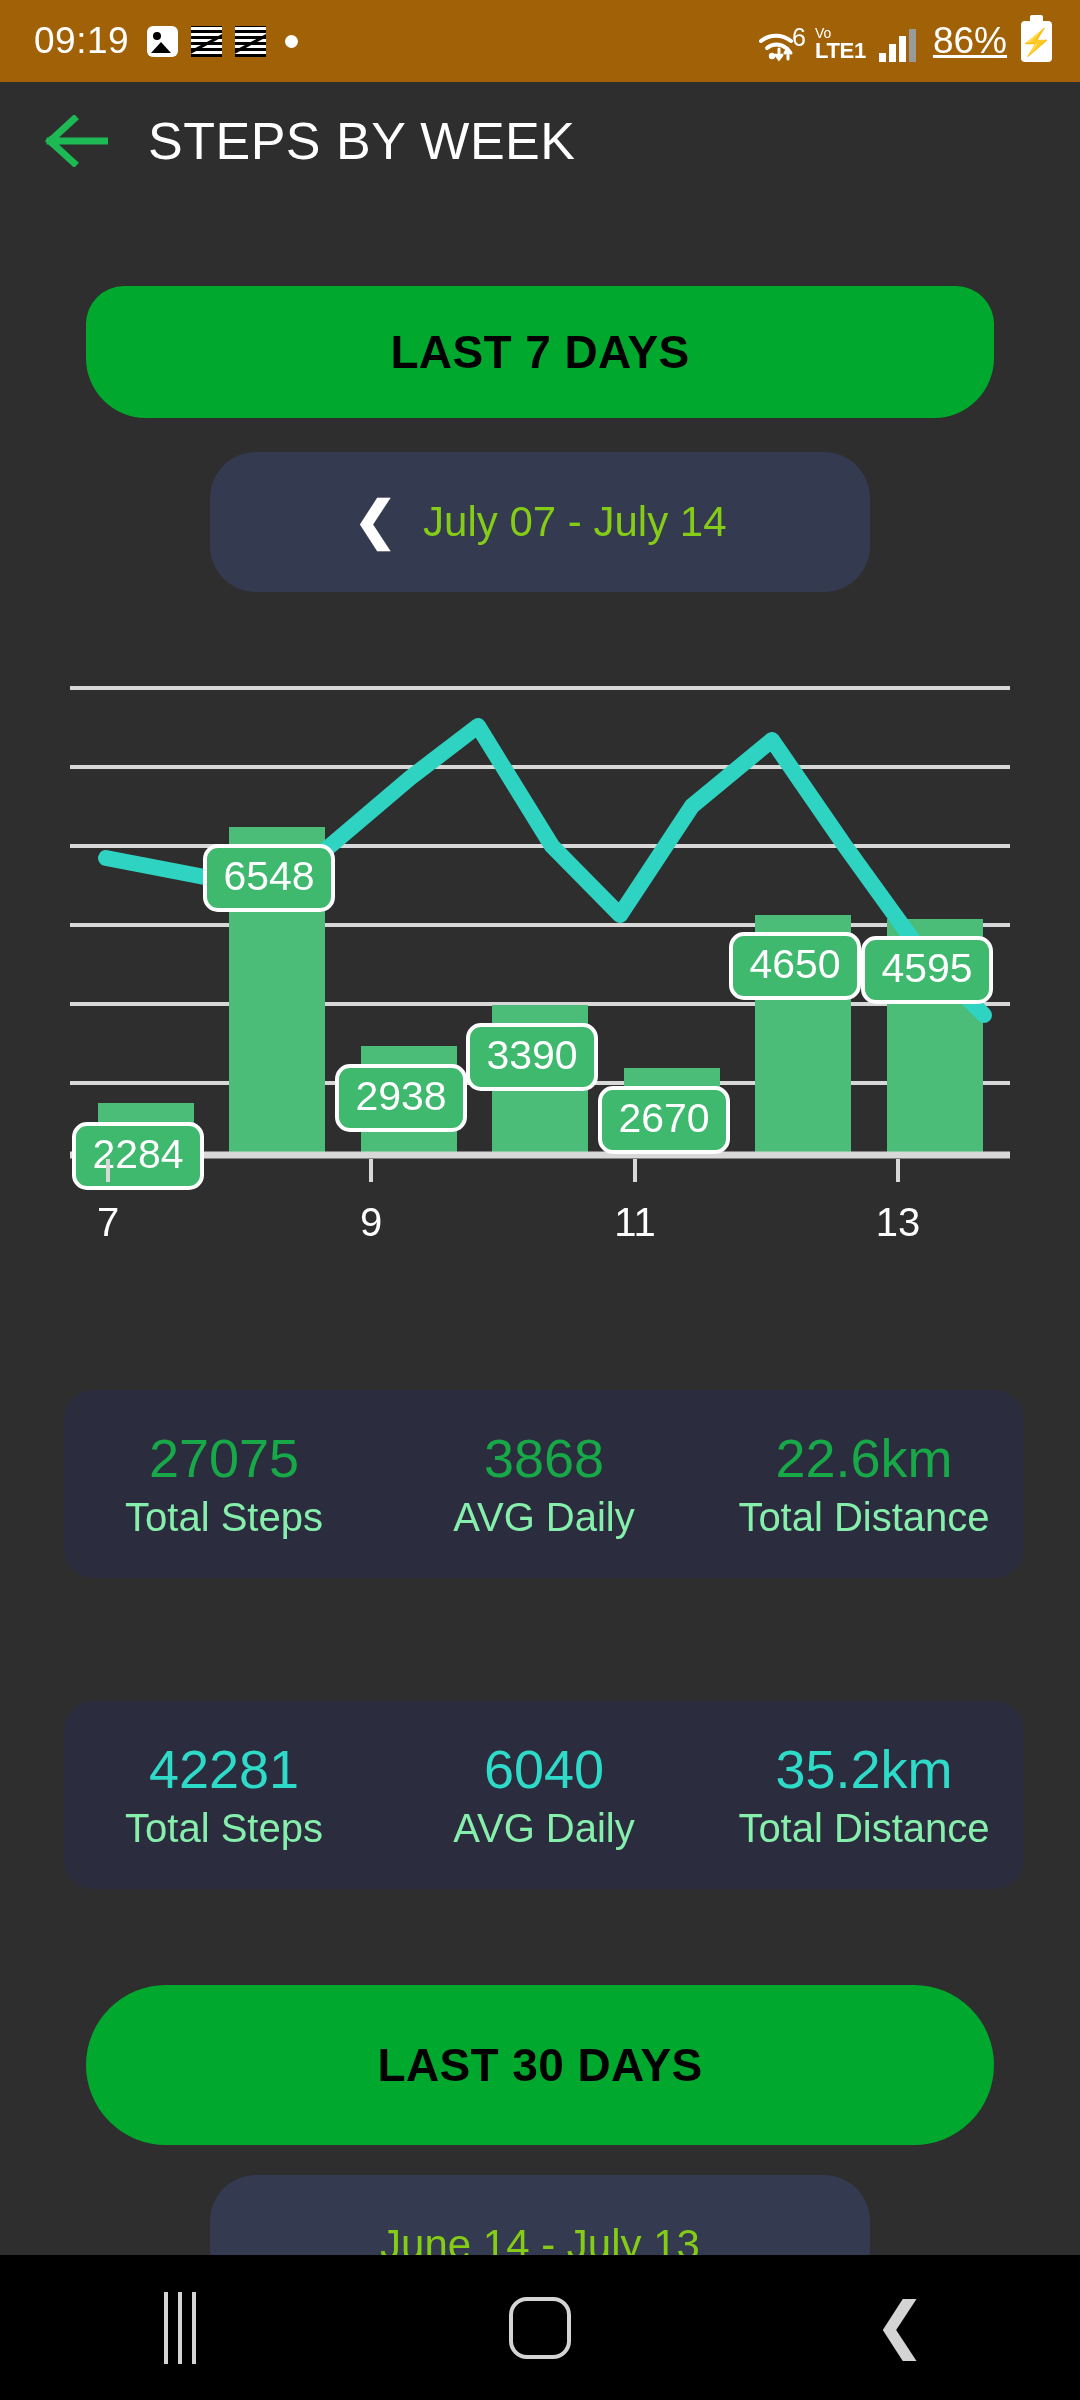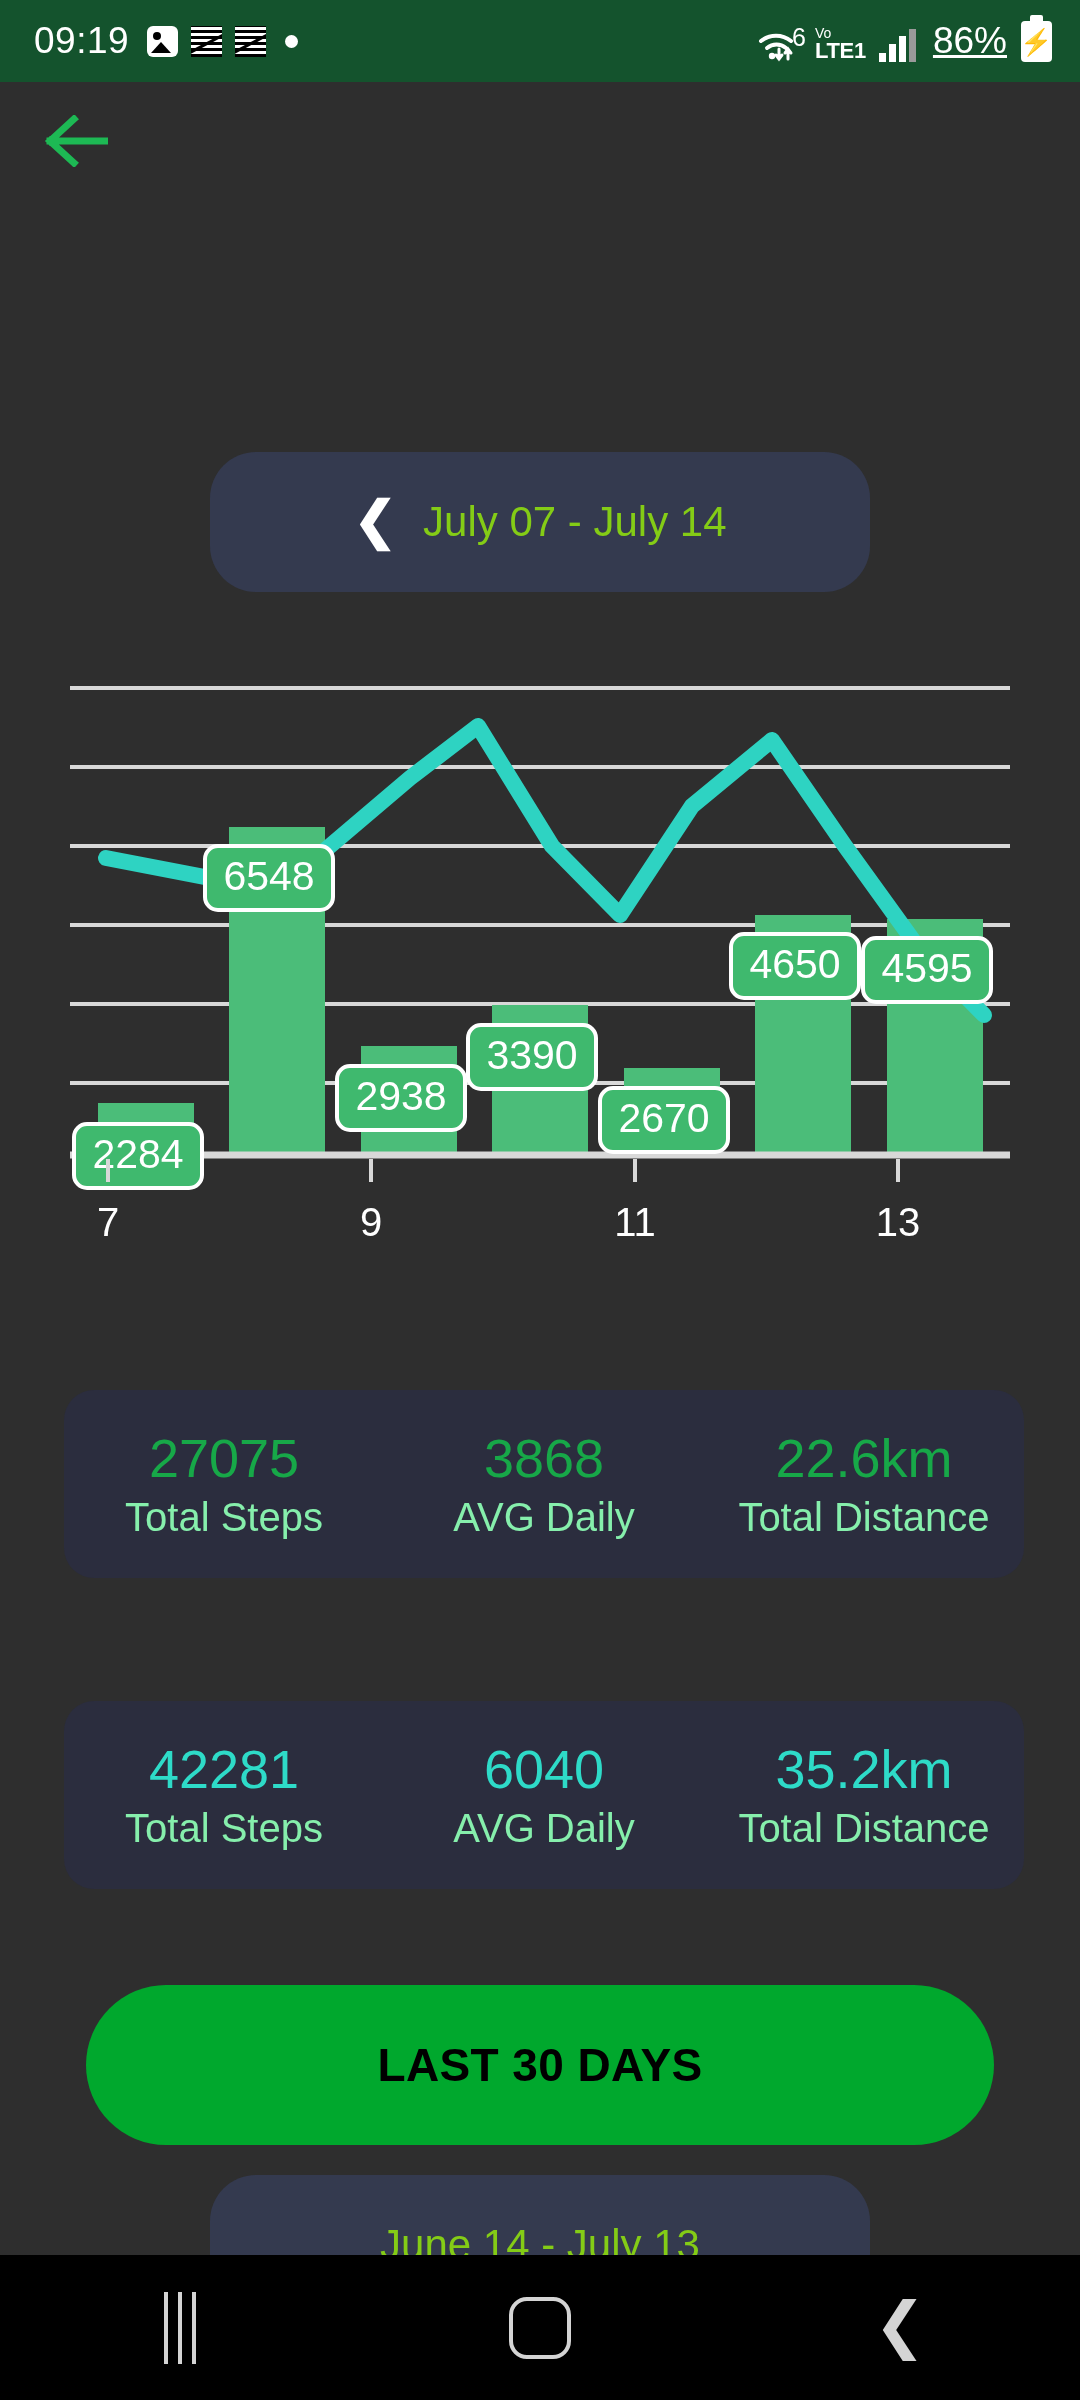--- a/index.html
+++ b/index.html
@@ -7,21 +7,21 @@
     width:1080px; height:2400px;
     background:#000;
     font-family:"Liberation Sans", sans-serif;
     overflow:hidden;
   }
   .phone { position:relative; width:1080px; height:2400px; background:#2e2e2e; }
 
   
   .statusbar{
     position:absolute; top:0; left:0; width:1080px; height:82px;
-    background:#14532d; display:flex; align-items:center;
+    background:#a16207; display:flex; align-items:center;
     padding:0 28px 0 34px; color:#fff;
   }
   .sb-time{ font-size:37px; letter-spacing:.5px; font-weight:400; }
   .sb-left-icons{ display:flex; align-items:center; gap:13px; margin-left:18px; }
   .sb-spacer{ flex:1; }
   .sb-right{ display:flex; align-items:flex-end; gap:9px; }
   .ic-photo{
     width:31px;height:31px;border-radius:6px;background:#fff;position:relative;
   }
   .ic-photo::before{
@@ -175,22 +175,24 @@
         </span>
     </div>
   </div>
 
   <div class="appbar">
     <div class="back-arrow">
       <svg width="64" height="52" viewBox="0 0 64 52">
         <path d="M6 26 L30 4 M6 26 L30 48 M6 26 L62 26" stroke="#1db954" stroke-width="7" fill="none" stroke-linecap="square"></path>
       </svg>
     </div>
-  </div>
-
+    <div class="page-title">STEPS BY WEEK</div>
+  </div>
+
+  <div class="range-btn" id="btn7">LAST 7 DAYS</div>
 
   <div class="date-pill" id="pill7">
     <span class="pill-chev">❮</span>
     <span class="pill-text">July 07 - July 14</span>
   </div>
 
   <div class="chart">
     <svg width="1080" height="660" viewBox="0 0 1080 660">
 
       <g stroke="#d8d8d8" stroke-width="4">

